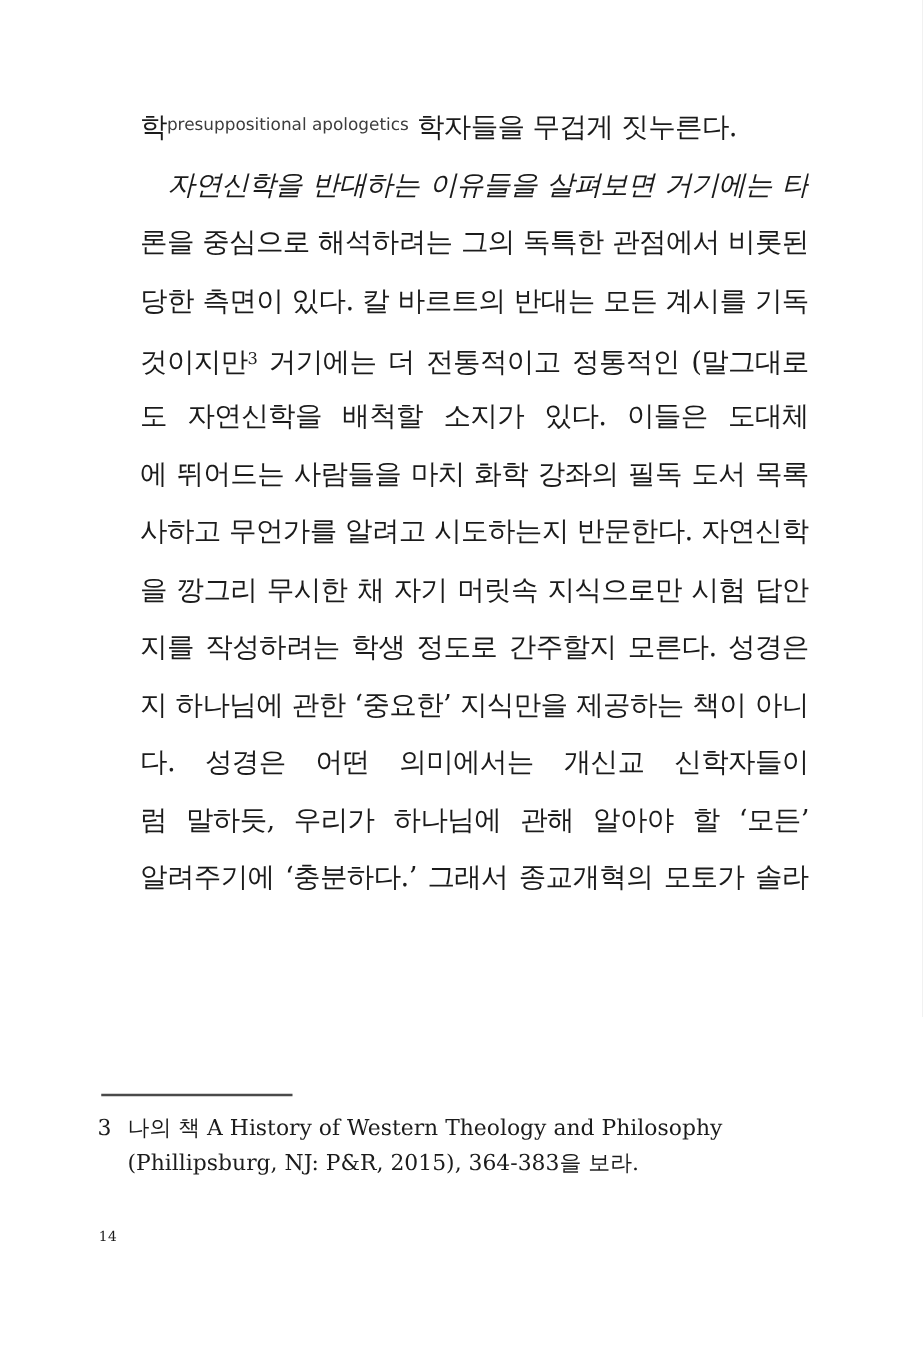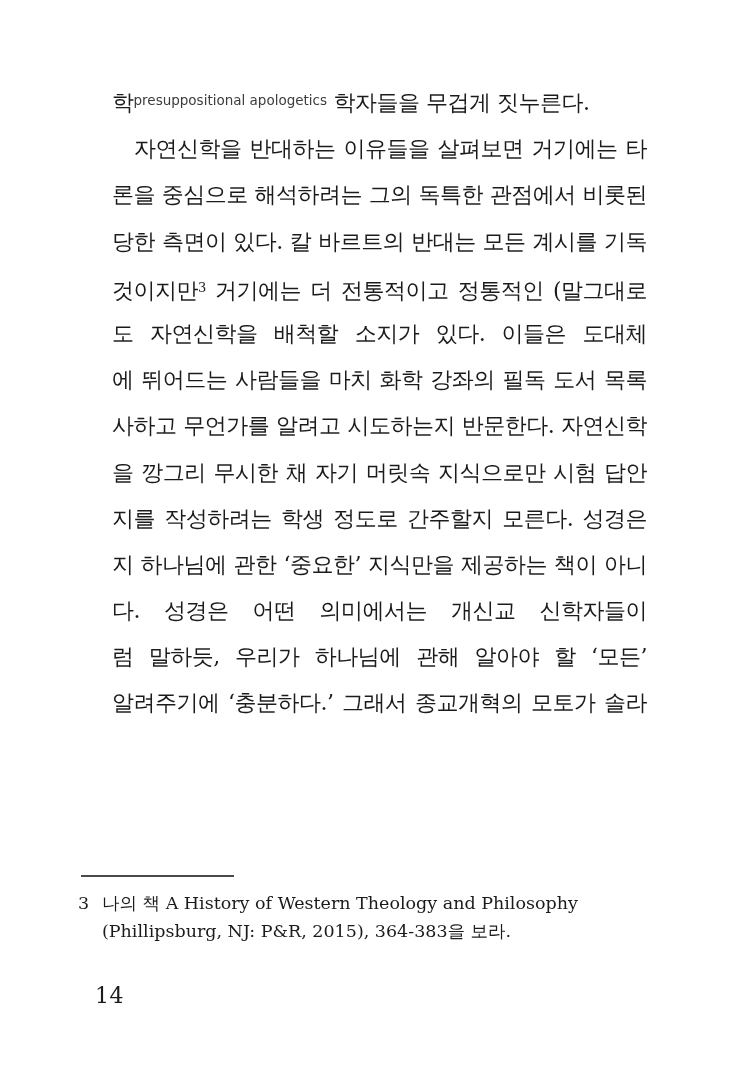--- a/index.html
+++ b/index.html
@@ -21,21 +21,21 @@
     letter-spacing:-0.5px;
     word-break:keep-all;
     overflow:hidden;
     white-space:nowrap;
   }
   .line.j{
     text-align:justify;
     text-align-last:justify;
     white-space:normal;
   }
-  .line.ind{text-indent:22px;}
+  .line.ind{text-indent:22px;font-style:italic;}
   .seg-annot{
     font-family:"DejaVu Sans","Liberation Sans",sans-serif;
     font-size:13.5px;color:#3c3c3c;
     letter-spacing:0;
     position:relative;top:-5px;
   }
   .seg-paren{font-size:22px;}
   .seg-sup{font-size:13px;vertical-align:6px;}
   .seg-i{}
   .fn-sep{
@@ -45,21 +45,21 @@
   }
   .footnote{
     position:absolute;left:78px;top:890px;width:540px;
     font-size:17.5px;line-height:27.5px;
     padding-left:24px;box-sizing:border-box;
     word-break:keep-all;
   }
   .fn-marker{position:absolute;left:0;top:0;}
   .page-number{
     position:absolute;left:79px;top:983px;
-    font-size:22px;letter-spacing:0.5px;margin-left:16px;
+    font-size:11px;letter-spacing:0.5px;
   }
 </style>
 </head>
 <body>
 
 <div class="page">
 
   <div class="body-text" id="body-text">
       <div class="line"><span>학</span><span class="seg-annot">presuppositional apologetics</span><span> 학자들을 무겁게 짓누른다.</span></div>
       <div class="line j ind"><span>자연신학을 반대하는 이유들을 살펴보면 거기에는 타</span></div>

